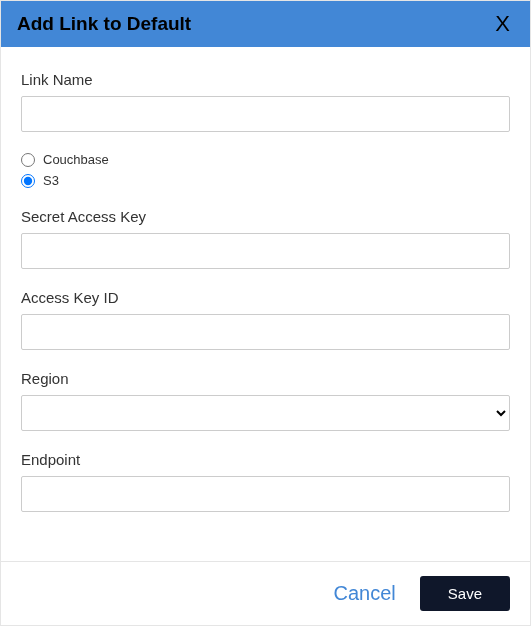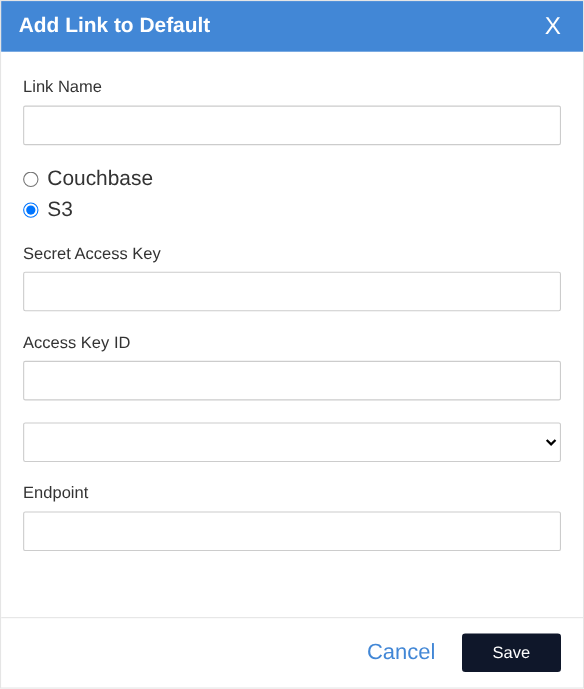--- a/index.html
+++ b/index.html
@@ -11,21 +11,21 @@
       font-family: -apple-system, BlinkMacSystemFont, "Segoe UI", Helvetica, Arial, sans-serif;
       background: #fff;
       width: 531px;
       height: 626px;
       display: flex;
       flex-direction: column;
       border: 1px solid #e5e5e5;
     }
     .header {
       background: #4287d6;
-      color: #ffffff;
+      color: #000000;
       padding: 12px 16px;
       display: flex;
       justify-content: space-between;
       align-items: center;
     }
     .header-title {
       font-size: 19px;
       font-weight: 600;
     }
     .close-btn {
@@ -78,21 +78,21 @@
       margin-bottom: 6px;
       cursor: pointer;
     }
     .radio-input {
       margin-right: 8px;
       width: 14px;
       height: 14px;
       cursor: pointer;
     }
     .radio-label {
-      font-size: 19px;
+      font-size: 13px;
       color: #333;
     }
     .footer {
       border-top: 1px solid #e5e5e5;
       padding: 14px 20px;
       display: flex;
       justify-content: flex-end;
       align-items: center;
       gap: 24px;
     }
@@ -144,20 +144,21 @@
     <label class="form-label">Secret Access Key</label>
     <input type="text" class="form-input" value="" style="">
   </div>
 
   <div class="form-group">
     <label class="form-label">Access Key ID</label>
     <input type="text" class="form-input" value="" style="">
   </div>
 
   <div class="form-group">
+    <label class="form-label">Region</label>
     <select class="form-select">
       <option></option>
     </select>
   </div>
 
   <div class="form-group">
     <label class="form-label">Endpoint</label>
     <input type="text" class="form-input" value="" style="">
   </div>
 

